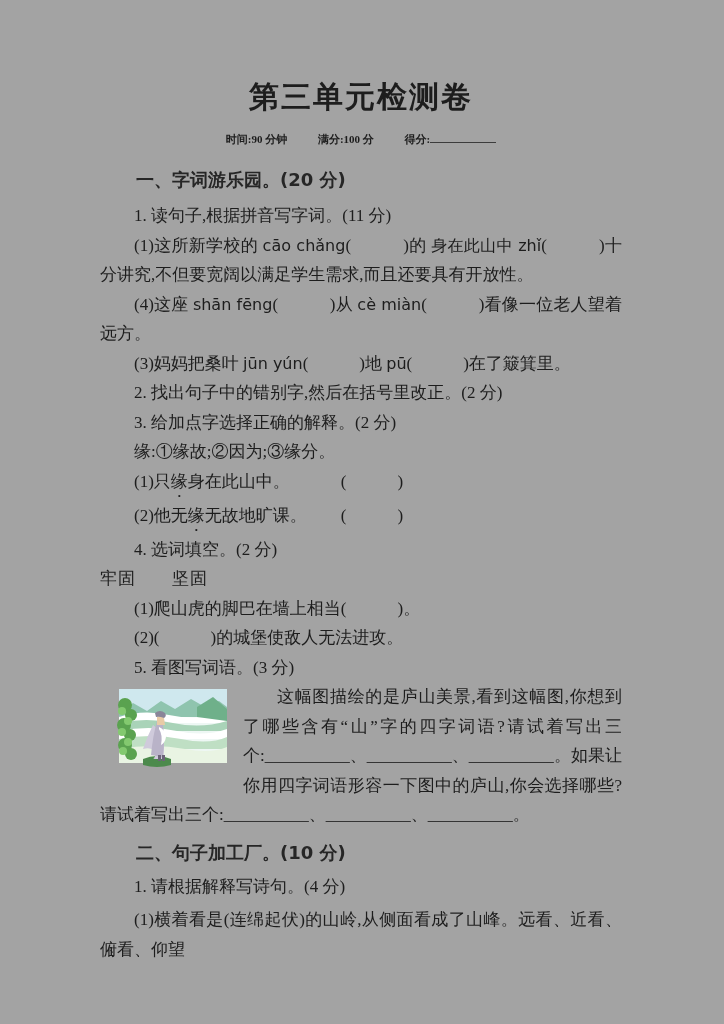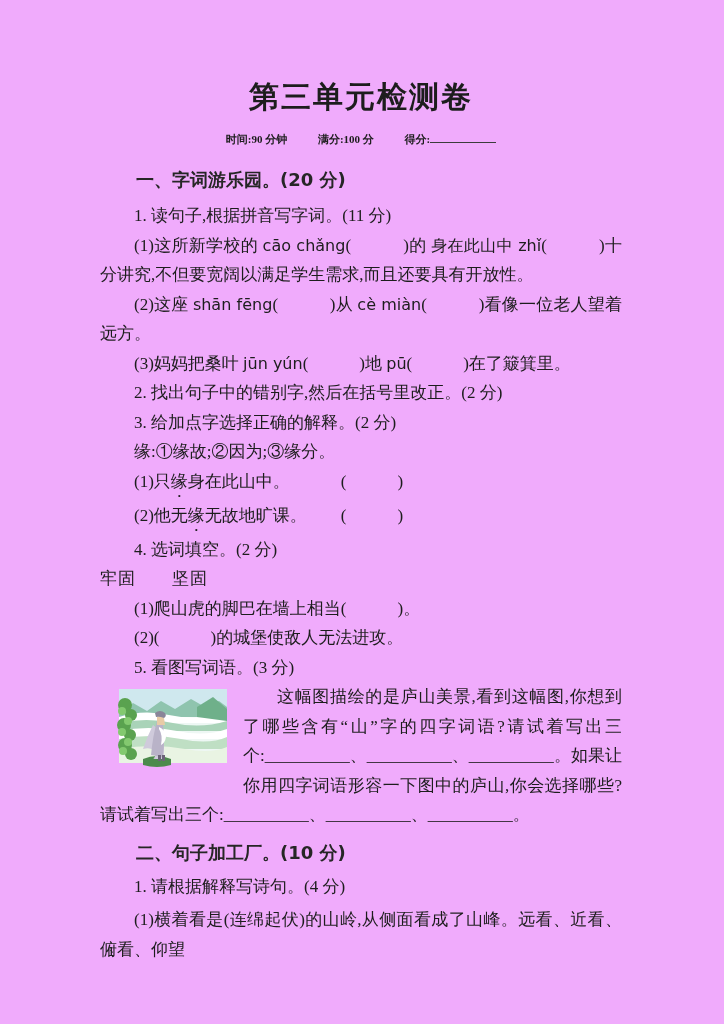--- a/index.html
+++ b/index.html
@@ -1,19 +1,19 @@
 <!DOCTYPE html>
 <html><head>
 <meta charset="utf-8">
 <style>
   html,body{margin:0;padding:0;background:#ffffff;}
   .sheet{
     position:relative;
     width:724px;height:1024px;
-    background:#f0abfc;
+    background:#a3a3a3;
     overflow:hidden;
     font-family:"Liberation Serif","DejaVu Serif",serif;
     color:#1d1d1d;
   }
   .content{position:absolute;left:100px;top:78px;width:522px;}
   .doc-title{
     margin:0;text-align:center;
     font-size:30px;line-height:38px;font-weight:700;letter-spacing:2px;
   }
   .meta{
@@ -67,21 +67,21 @@
       <span class="seg">时间:90 分钟</span>
       <span class="seg">满分:100 分</span>
       <span class="seg"><span>得分:</span><span class="score-blank"></span></span>
     </div>
 
     <div class="sec1">
       <div class="h-section">一、字词游乐园。(20 分)</div>
 
       <p class="line ind">1. 读句子,根据拼音写字词。(11 分)</p>
       <p class="line ind"><span>(1)这所新学校的 </span><span class="run-py">cāo chǎng</span><span>(　　　)的 </span><span class="run-py">身在此山中 zhǐ</span><span>(　　　)十分讲究,不但要宽阔以满足学生需求,而且还要具有开放性。</span></p>
-      <p class="line ind"><span>(2)这座 </span><span class="run-py">shān fēng</span><span>(　　　)从 </span><span class="run-py">cè miàn</span><span>(　　　)看像一位老人望着远方。</span></p>
+      <p class="line ind"><span>(4)这座 </span><span class="run-py">shān fēng</span><span>(　　　)从 </span><span class="run-py">cè miàn</span><span>(　　　)看像一位老人望着远方。</span></p>
       <p class="line ind"><span>(3)妈妈把桑叶 </span><span class="run-py">jūn yún</span><span>(　　　)地 </span><span class="run-py">pū</span><span>(　　　)在了簸箕里。</span></p>
 
       <p class="line ind">2. 找出句子中的错别字,然后在括号里改正。(2 分)</p>
 
       <p class="line ind">3. 给加点字选择正确的解释。(2 分)</p>
       <p class="line ind">缘:①缘故;②因为;③缘分。</p>
       <p class="line ind"><span>(1)只</span><span class="run-dot">缘</span><span>身在此山中。　　　(　　　)</span></p>
       <p class="line ind"><span>(2)他无</span><span class="run-dot">缘</span><span>无故地旷课。　　(　　　)</span></p>
 
       <p class="line ind">4. 选词填空。(2 分)</p>

